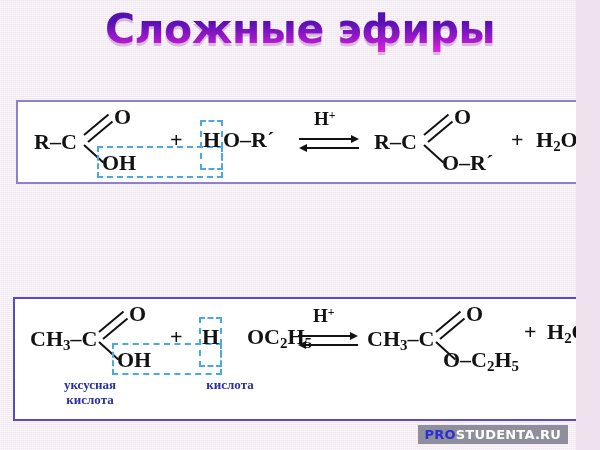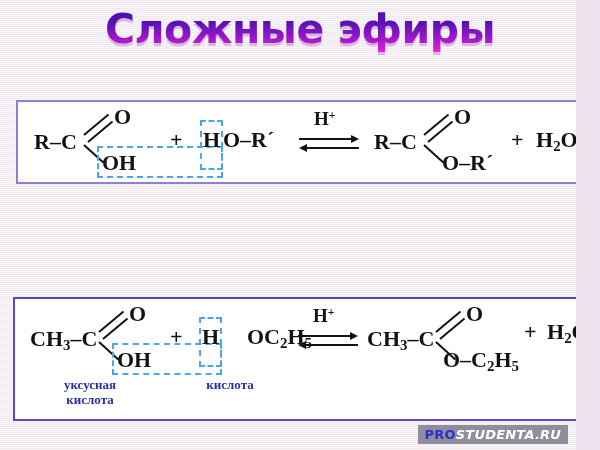--- a/index.html
+++ b/index.html
@@ -159,21 +159,21 @@
     padding: 0 7px;
     background: #8e8e9c;
     display: flex;
     align-items: center;
     font-family: "DejaVu Sans", sans-serif;
     font-weight: bold;
     font-size: 13px;
     letter-spacing: 0.2px;
   }
   #watermark .pro { color: #2b2fd6; }
-  #watermark .rest { color: #ffffff; font-style: italic; }
+  #watermark .rest { color: #ffffff; }
 </style>
 </head>
 <body>
 
 <div id="slide">
 
   <div id="title-shadow">Сложные эфиры</div>
   <div id="title">Сложные эфиры</div>
 
   <div class="panel" id="panel-1">

